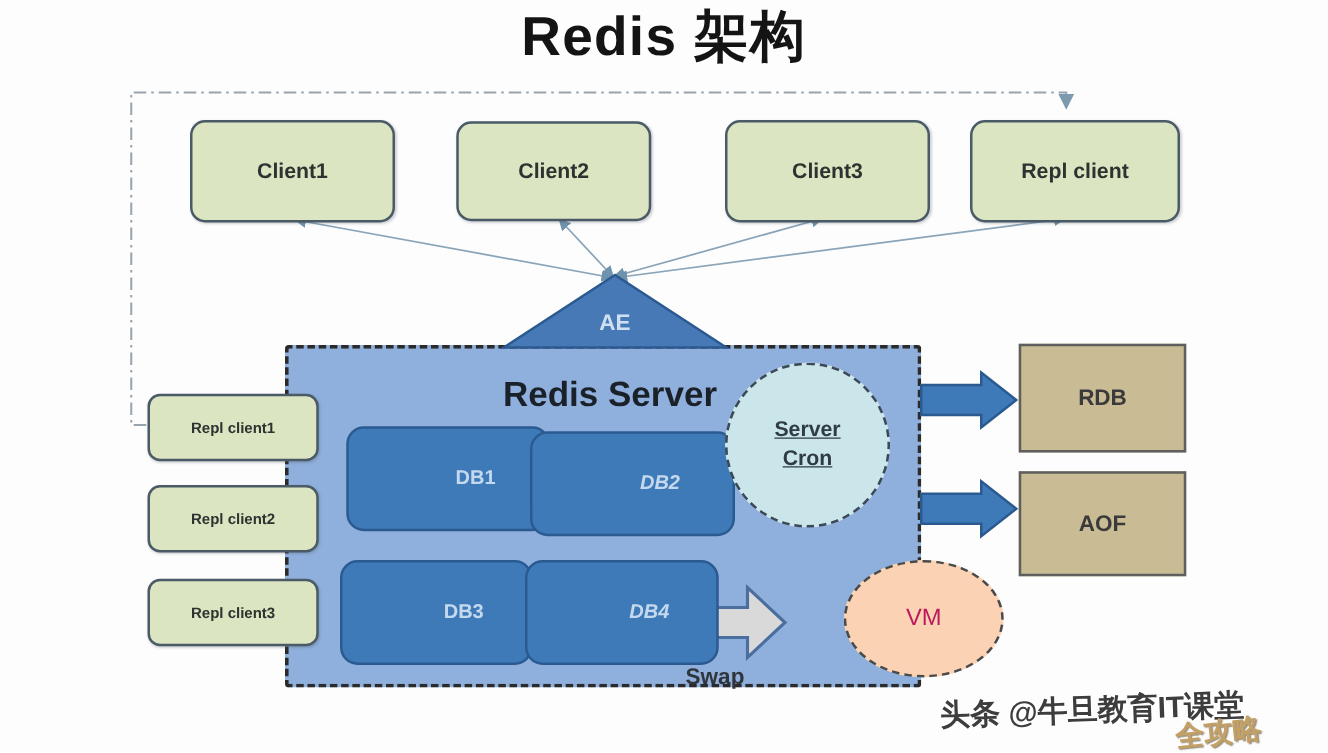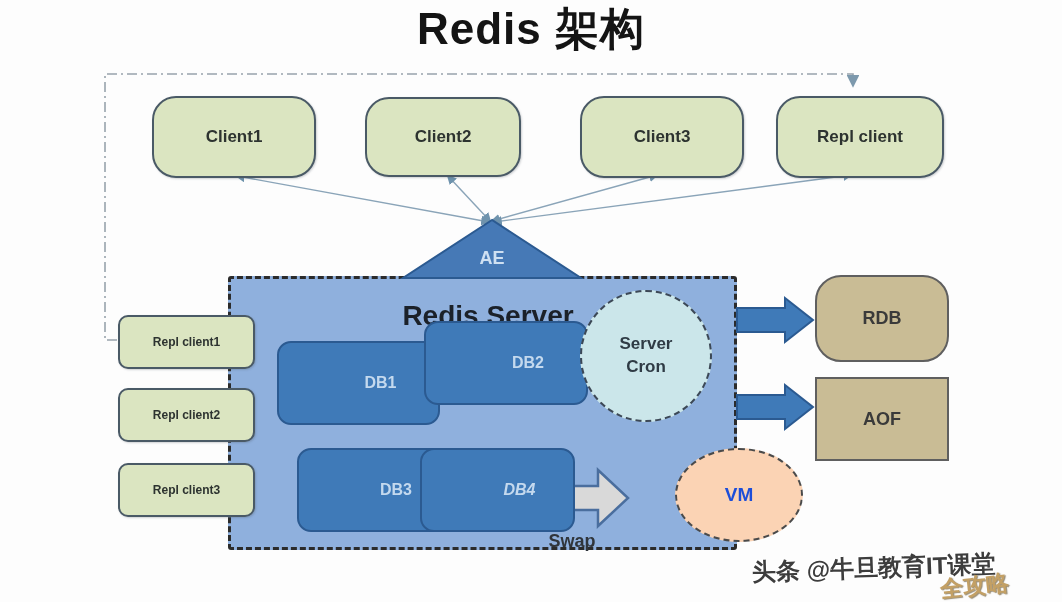--- a/index.html
+++ b/index.html
@@ -12,21 +12,21 @@
   #server-box{z-index:1;}
   #overlay{position:absolute;left:0;top:0;width:1062px;height:602px;z-index:2;pointer-events:none;}
   .lay3{z-index:3;}
 
   #diagram-title{
     left:0;top:0;width:1062px;text-align:center;
     font-size:44px;font-weight:700;color:#141414;letter-spacing:1px;
   }
 
   .client-box{
-    background:#dbe5c1;border:2px solid #4a5a66;border-radius:24px;
+    background:#dbe5c1;border:2px solid #4a5a66;border-radius:12px;
     display:flex;align-items:center;justify-content:center;
     font-size:17px;font-weight:700;color:#2d3330;
     box-shadow:1px 1px 2px rgba(70,80,90,.25);
   }
   #client1{left:152px;top:96px;width:160px;height:78px;}
   #client2{left:365px;top:97px;width:152px;height:76px;}
   #client3{left:580px;top:96px;width:160px;height:78px;}
   #repl-client-top{left:776px;top:96px;width:164px;height:78px;}
 
   #server-box{
@@ -42,49 +42,49 @@
     left:460px;top:248px;width:64px;text-align:center;
     font-size:18px;font-weight:700;color:#cfe0f2;
   }
 
   .db-box{
     background:#3f7ab8;border:2px solid #2b5a91;border-radius:14px;
     display:flex;align-items:center;justify-content:center;
     font-size:16px;font-weight:700;color:#c4d9ee;padding-left:44px;
   }
   #db1{left:277px;top:341px;width:115px;height:80px;}
-  #db2{left:424px;top:321px;width:116px;height:80px;}
-  #db3{left:272px;top:448px;width:106px;height:80px;margin-left:25px;}
+  #db2{left:424px;top:345px;width:116px;height:80px;font-style:italic;}
+  #db3{left:272px;top:448px;width:106px;height:80px;}
   #db4{left:420px;top:448px;width:107px;height:80px;font-style:italic;}
 
   #cron-circle{
     left:580px;top:290px;width:132px;height:132px;border-radius:50%;
     background:#cbe6ea;border:2px dashed #3c4856;box-sizing:border-box;
     display:flex;flex-direction:column;align-items:center;justify-content:center;
-    font-size:17px;font-weight:700;color:#2f3b45;line-height:1.35;
+    font-size:17px;font-weight:700;color:#2f3b45;line-height:1.35;text-decoration:underline;
   }
 
   .output-box{
     background:#c9bc95;border:2px solid #5f5f5f;
     display:flex;align-items:center;justify-content:center;
     font-size:18px;font-weight:700;color:#3a3a3a;
   }
-  #rdb-box{left:815px;top:275px;width:130px;height:83px;border-radius:26px;}
+  #rdb-box{left:815px;top:275px;width:130px;height:83px;}
   #aof-box{left:815px;top:377px;width:130px;height:80px;}
 
   #swap-label{
     left:530px;top:487px;width:84px;text-align:center;
     font-size:18px;font-weight:700;color:#30353b;margin-top:44px;
   }
 
   #vm-ellipse{
     left:675px;top:448px;width:128px;height:94px;border-radius:50%;
     background:#fbd3b4;border:2px dashed #4a4a4a;box-sizing:border-box;
     display:flex;align-items:center;justify-content:center;
-    font-size:19px;font-weight:700;color:#1d4ed8;
+    font-size:19px;font-weight:400;color:#be185d;
   }
 
   .repl-box{
     background:#dbe5c1;border:2px solid #4a5a66;border-radius:10px;
     display:flex;align-items:center;justify-content:center;
     font-size:12px;font-weight:700;color:#2d3330;
     box-shadow:1px 1px 2px rgba(70,80,90,.25);
   }
   #repl1{left:118px;top:315px;width:133px;height:50px;}
   #repl2{left:118px;top:388px;width:133px;height:50px;}

